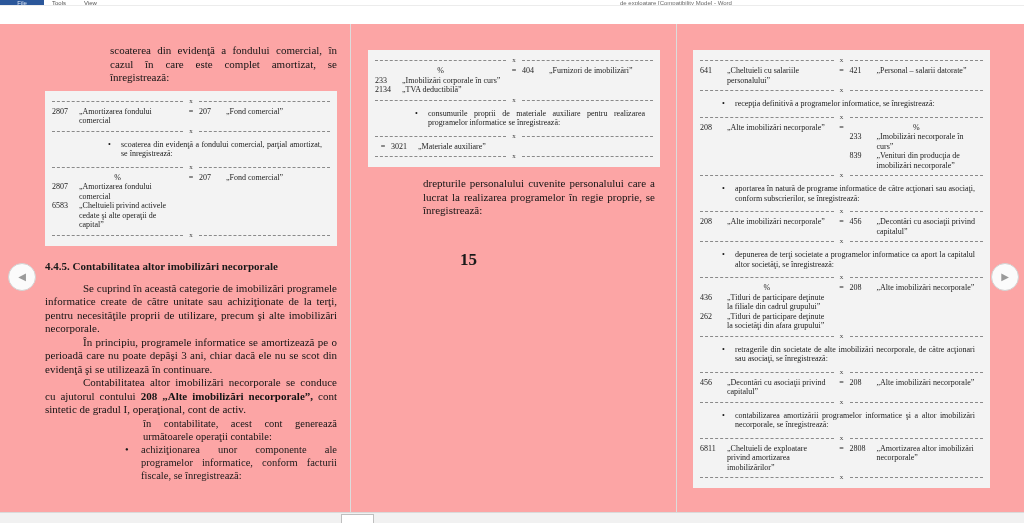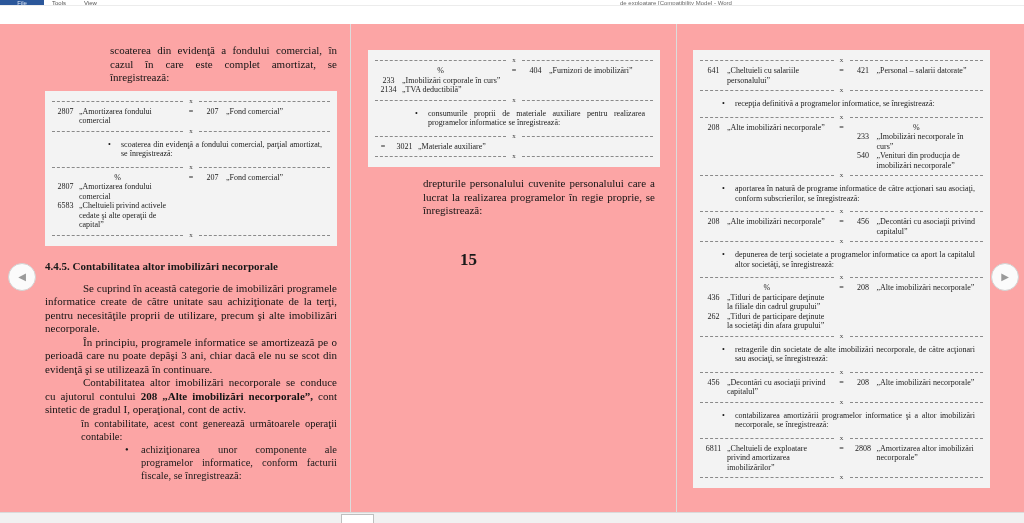--- a/index.html
+++ b/index.html
@@ -36,21 +36,21 @@
 
   .entry { font-size:8px; line-height:9.5px; color:#1c1c1c; }
   .e-dash { display:flex; align-items:center; margin:1px 0; }
   .e-dash .dl { flex:1; border-top:1px dashed #8a8a8a; height:0; }
   .e-dash .dx { width:16px; flex:none; text-align:center; font-size:7px;
                 line-height:7px; color:#444; }
   .e-mid { display:flex; align-items:flex-start; margin:2px 0; }
   .e-side { flex:1; min-width:0; }
   .e-eq { width:16px; flex:none; text-align:center; }
   .e-line { display:flex; }
-  .e-code { width:27px; flex:none;text-align:center; }
+  .e-code { width:27px; flex:none; }
   .e-name { flex:1; padding-right:3px; }
   .e-pct { text-align:center; }
 
   
   .bbullet { display:flex; font-size:8px; line-height:9.5px; margin:5px 8px 5px 22px; }
   .bbullet .bm { width:13px; flex:none; }
   .bbullet .bt { flex:1; text-align:justify; }
   .ind40 { margin-left:40px; }
   .ind56 { margin-left:56px; }
 
@@ -153,21 +153,21 @@
             <i class="dl"></i>
           </div>
         </div>
     </div>
 
     <h3 class="heading">4.4.5. Contabilitatea altor imobilizări necorporale</h3>
 
     <p class="bodytext indent">Se cuprind în această categorie de imobilizări programele informatice create de către unitate sau achiziţionate de la terţi, pentru necesităţile proprii de utilizare, precum şi alte imobilizări necorporale.</p>
     <p class="bodytext indent">În principiu, programele informatice se amortizează pe o perioadă care nu poate depăşi 3 ani, chiar dacă ele nu se scot din evidenţă şi se utilizează în continuare.</p>
     <p class="bodytext indent"><span>Contabilitatea altor imobilizări necorporale se conduce cu ajutorul contului </span><b>208 „Alte imobilizări necorporale”,</b><span> cont sintetic de gradul I, operaţional, cont de activ.</span></p>
-    <p class="bodytext" style="margin-left:36px; font-size:10.5px; line-height:13px;">în contabilitate, acest cont generează următoarele operaţii contabile:</p>
+    <p class="bodytext" style="margin-left:98px; font-size:10.5px; line-height:13px;">în contabilitate, acest cont generează următoarele operaţii contabile:</p>
     <div class="pbullet">
       <span class="bm">•</span>
       <span class="bt">achiziţionarea unor componente ale programelor informatice, conform facturii fiscale, se înregistrează:</span>
     </div>
   </div>
 
   <div class="page-col" style="left:368px; top:26px; width:292px;">
     <div class="jbox">
       <div class="entry">
           <div class="e-dash">
@@ -280,21 +280,21 @@
               </div>
             </div>
             <div class="e-eq">=</div>
             <div class="e-side">
               <div class="e-pct">%</div>
               <div class="e-line">
                 <span class="e-code">233</span>
                 <span class="e-name">„Imobilizări necorporale în curs”</span>
               </div>
               <div class="e-line">
-                <span class="e-code">540</span>
+                <span class="e-code">839</span>
                 <span class="e-name">„Venituri din producţia de imobilizări necorporale”</span>
               </div>
             </div>
           </div>
           <div class="e-dash">
             <i class="dl"></i>
             <span class="dx">x</span>
             <i class="dl"></i>
           </div>
         </div>

